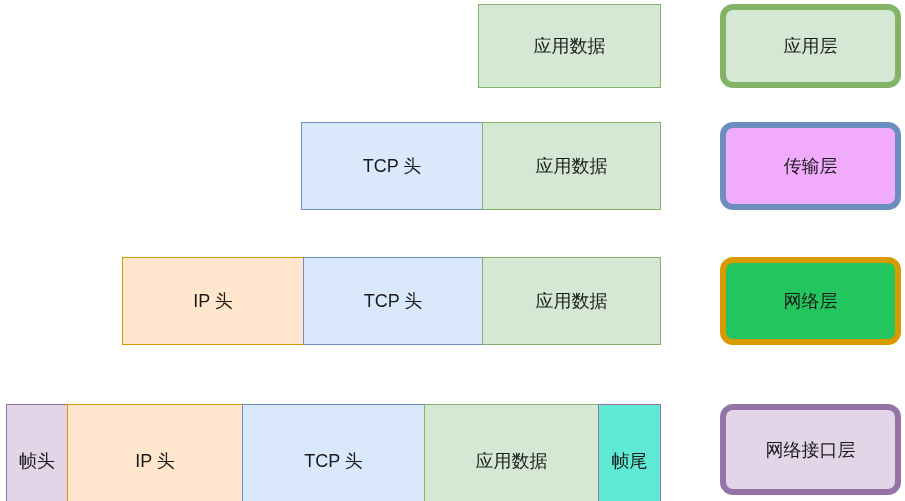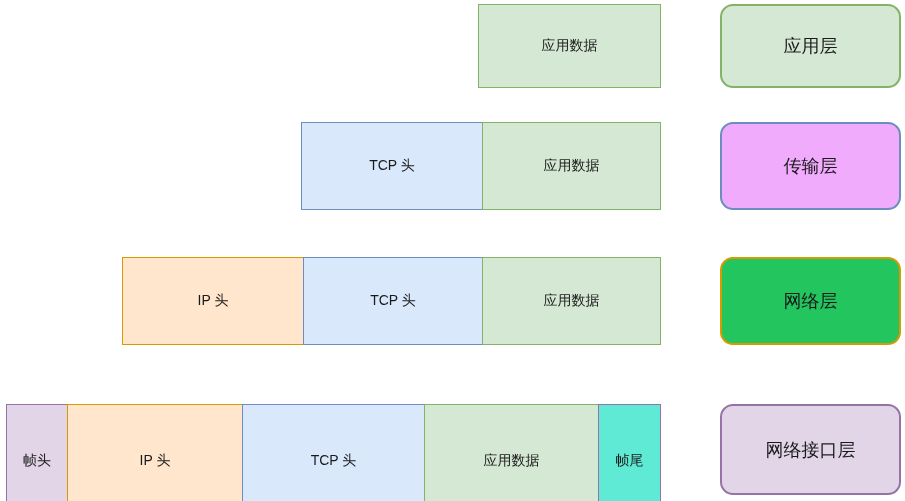--- a/index.html
+++ b/index.html
@@ -26,33 +26,33 @@
   .row-1 { top: 122px; height: 88px; }
   .row-2 { top: 257px; height: 88px; }
   .row-3 { top: 404px; height: 113px; }
 
   .segment {
     display: flex;
     align-items: center;
     justify-content: center;
     border: 1px solid #999;
     box-sizing: border-box;
-    font-size: 14px;
+    font-size: 18px;
     white-space: nowrap;
   }
   .segment + .segment { margin-left: -1px; }
 
   .layer {
     position: absolute;
     right: 4px;
     width: 181px;
     display: flex;
     align-items: center;
     justify-content: center;
-    border: 2px solid #0f172a;
+    border: 6px solid #0f172a;
     box-sizing: border-box;
     border-radius: 13px;
     font-size: 18px;
     white-space: nowrap;
   }
   .layer-0 { top: 4px;   height: 84px; }
   .layer-1 { top: 122px; height: 88px; }
   .layer-2 { top: 257px; height: 88px; }
   .layer-3 { top: 404px; height: 91px; }
 </style>

